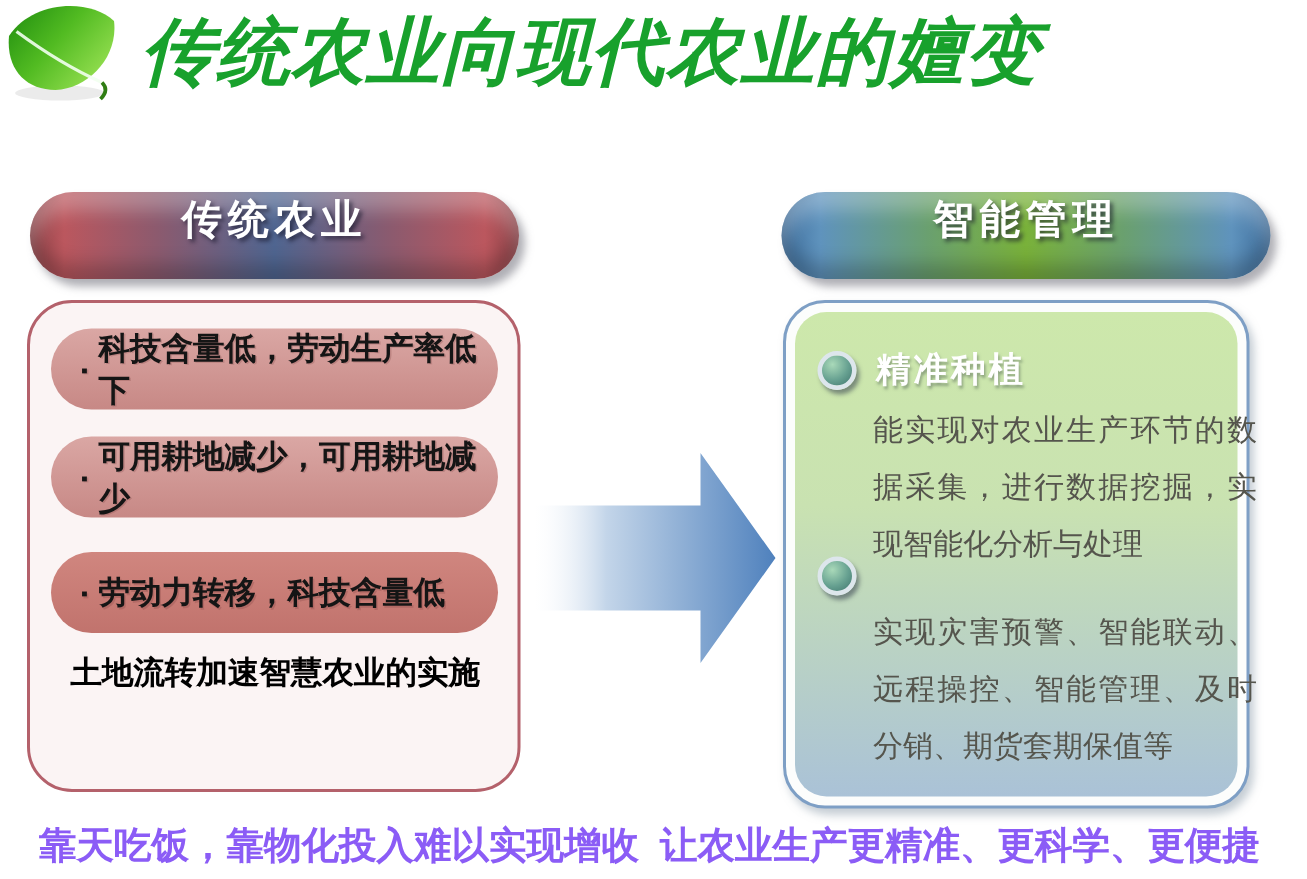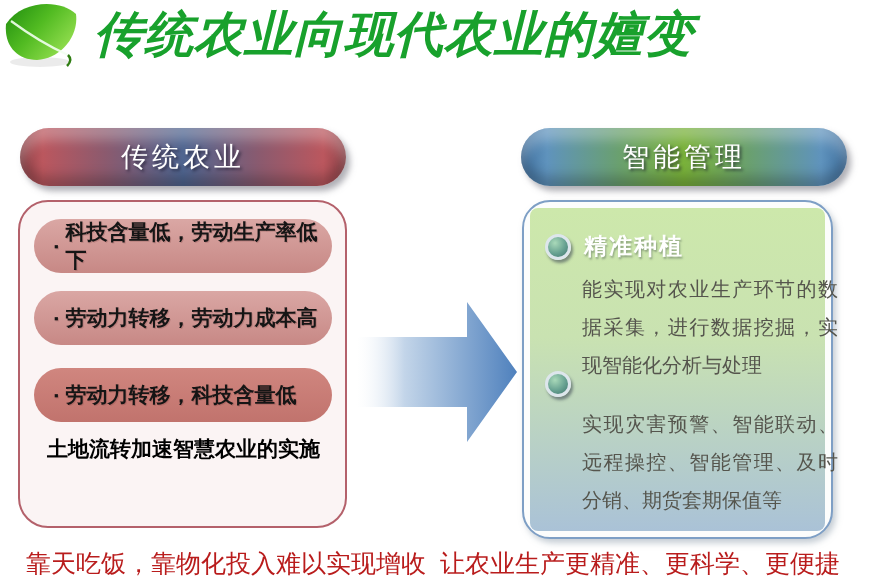--- a/index.html
+++ b/index.html
@@ -10,22 +10,22 @@
   
   .leaf-wrap{position:absolute;left:2px;top:2px;width:82px;height:70px;}
   .page-title{
     position:absolute;left:94px;top:2px;width:560px;
     font-size:49px;font-weight:bold;font-style:italic;color:#18a12c;
     letter-spacing:1px;white-space:nowrap;
   }
   
   .col-header{
     position:absolute;top:128px;width:326px;height:58px;border-radius:29px;
-    display:flex;align-items:center;justify-content:center;
-    font-size:27px;font-weight:normal;color:#ffffff;letter-spacing:4px;
+    display:flex;justify-content:center;
+    font-size:27px;font-weight:bold;color:#ffffff;letter-spacing:4px;
     text-shadow:2px 2px 3px rgba(20,20,40,.65);
     box-shadow:4px 5px 6px rgba(110,110,120,.55),
                inset 0 12px 12px rgba(255,255,255,.28),
                inset 0 -10px 12px rgba(0,0,0,.22);
   }
   .header-left{
     left:20px;
     background:linear-gradient(90deg,#8f4349 0%,#bb575e 7%,#8c5a6e 26%,#4f6590 50%,#8c5a6e 74%,#bb575e 93%,#8f4349 100%);
   }
   .header-right{
@@ -53,43 +53,44 @@
   }
   
   .arrow-wrap{position:absolute;left:356px;top:299px;width:163px;height:147px;}
   
   .right-box{
     position:absolute;left:522px;top:200px;width:311px;height:339px;
     background:#fcfdfc;border:2px solid #7e9fc5;border-radius:28px;box-sizing:border-box;
     box-shadow:3px 4px 6px rgba(140,155,170,.5);
   }
   .right-inner{
-    position:absolute;left:6px;top:6px;right:6px;bottom:6px;border-radius:8px;
+    position:absolute;left:6px;top:6px;right:6px;bottom:6px;border-radius:21px;
     background:linear-gradient(180deg,#cde8ab 0%,#c9e2b1 40%,#aac2d7 100%);
+    font-family:Liberation Mono, monospace;
   }
   .section{position:absolute;left:15px;right:8px;}
   .section-1{top:23px;}
   .section-2{top:163px;}
   .sec-head{display:flex;align-items:center;gap:13px;}
   .sphere{
     width:20px;height:20px;border-radius:50%;flex:0 0 auto;
     background:radial-gradient(circle at 35% 30%,#a9d9b9,#67a191 55%,#3f746d);
     border:3px solid #dde6ec;
     box-shadow:2px 3px 3px rgba(55,65,80,.55);
   }
   .sec-title{
     font-size:23px;font-weight:bold;color:#ffffff;letter-spacing:2px;
     text-shadow:1px 2px 2px rgba(90,110,90,.55);
   }
   .sec-body{
     margin:8px 0 0 37px;width:256px;
     font-size:20px;color:#55554d;line-height:38px;text-align:justify;
   }
   
-  .caption{position:absolute;top:547px;font-size:25px;font-weight:normal;color:#b91c1c;white-space:nowrap;}
+  .caption{position:absolute;top:547px;font-size:25px;font-weight:bold;color:#8b5cf6;white-space:nowrap;}
   .caption-left{left:26px;}
   .caption-right{left:440px;width:431px;text-align:left;}
 </style>
 </head>
 <body>
 
 <div class="slide">
 
   <div class="leaf-wrap">
     <svg width="82" height="70" viewBox="0 0 82 70">
@@ -113,21 +114,21 @@
     <span>传统农业</span>
   </div>
 
   <div class="left-box">
     <div class="pill pill-1">
       <span class="sq-bullet">▪</span>
       <span>科技含量低，劳动生产率低下</span>
     </div>
     <div class="pill pill-2">
       <span class="sq-bullet">▪</span>
-      <span>劳动力转移，劳动力成本高</span>
+      <span>可用耕地减少，可用耕地减少</span>
     </div>
     <div class="pill pill-3">
       <span class="sq-bullet">▪</span>
       <span>劳动力转移，科技含量低</span>
     </div>
     <div class="left-summary">
       <div>土地流转加速智慧农业的实施</div>
     </div>
   </div>
 

